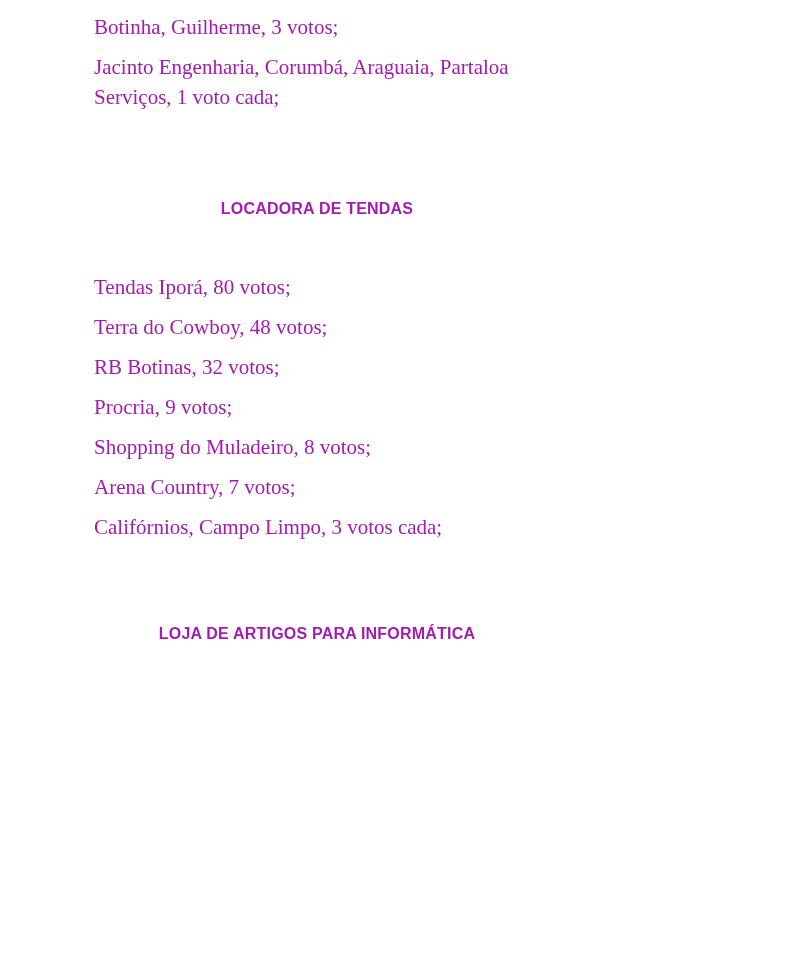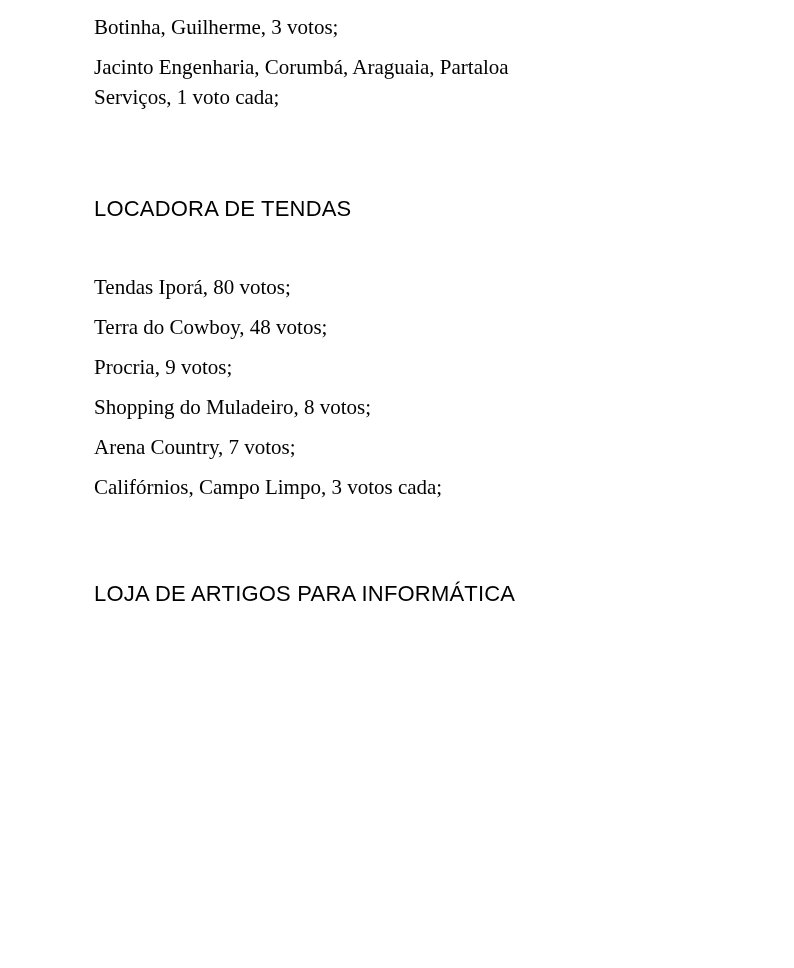--- a/index.html
+++ b/index.html
@@ -6,57 +6,58 @@
     margin: 0;
     padding: 0;
     background: #ffffff;
   }
   .page {
     position: relative;
     box-sizing: border-box;
     width: 634px;
     height: 968px;
     background: #ffffff;
-    color: #000000;
+    color: #a21caf;
     padding: 12px 94px 0 94px;
     font-family: "Liberation Serif", serif;
     font-size: 21px;
     overflow: hidden;
   }
   .entry {
     margin: 0 0 10px 0;
     line-height: 30px;
     max-width: 615px;
   }
   .heading {
     font-family: "Liberation Sans", sans-serif;
-    font-weight: normal;
-    font-size: 22px;
+    font-weight: bold;
+    font-size: 16px;
     line-height: 24px;
-    text-align: left;
+    text-align: center;
     letter-spacing: 0.2px;
   }
   .heading-1 { margin: 85px 0 51px 0; }
   .heading-2 { margin: 123px 0 54px 0; }
   .heading-3 { margin: 80px 0 41px 0; }
 </style>
 </head>
 <body>
 
 <div class="page">
 
   <p class="entry">Botinha, Guilherme, 3 votos;</p>
   <p class="entry">Jacinto Engenharia, Corumbá, Araguaia, Partaloa Serviços, 1 voto cada;</p>
 
   <h2 class="heading heading-1">LOCADORA DE TENDAS</h2>
 
   <p class="entry">Tendas Iporá, 80 votos;</p>
 
 
   <p class="entry">Terra do Cowboy, 48 votos;</p>
+  <p class="entry">RB Botinas, 32 votos;</p>
   <p class="entry">Procria, 9 votos;</p>
   <p class="entry">Shopping do Muladeiro, 8 votos;</p>
   <p class="entry">Arena Country, 7 votos;</p>
   <p class="entry">Califórnios, Campo Limpo, 3 votos cada;</p>
 
   <h2 class="heading heading-3">LOJA DE ARTIGOS PARA INFORMÁTICA</h2>
 
 
 </div>
 

